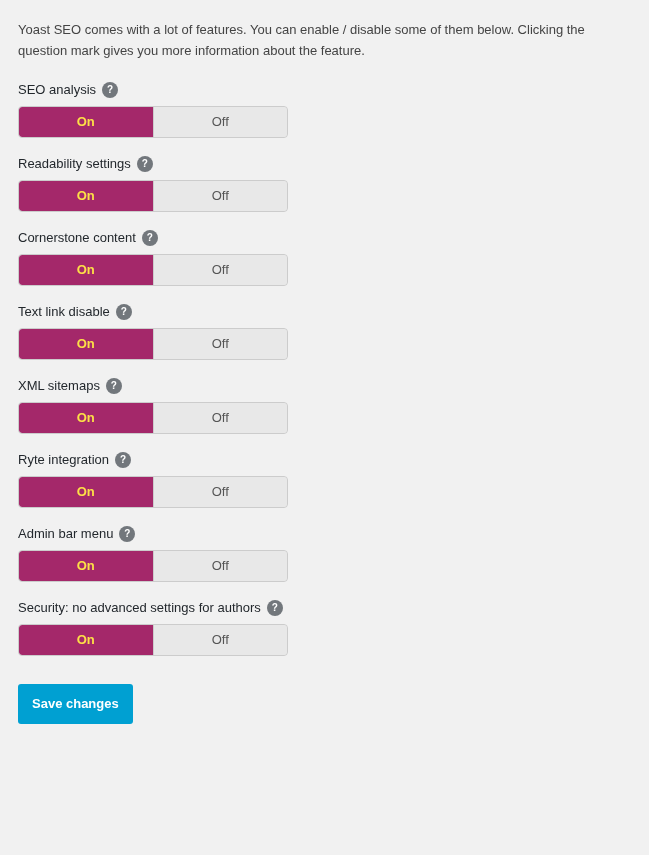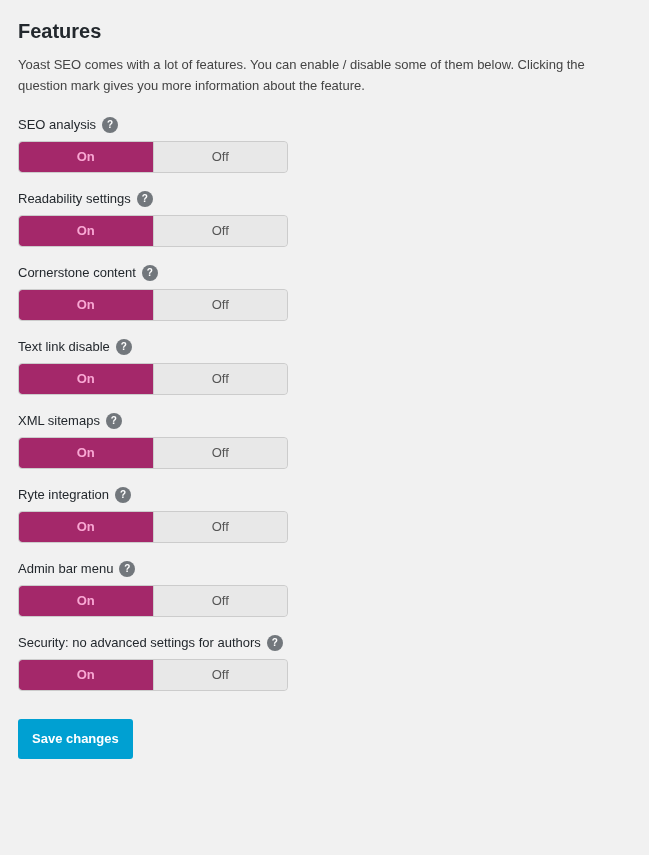--- a/index.html
+++ b/index.html
@@ -81,21 +81,21 @@
       border: 1px solid #ccc;
       background: #e8e8e8;
     }
 
     .toggle-on {
       flex: 1;
       display: flex;
       align-items: center;
       justify-content: center;
       background: #a4286a;
-      color: #f9a8d4;
+      color: #fde047;
       font-size: 13px;
       font-weight: 600;
       cursor: pointer;
       border-radius: 3px 0 0 3px;
     }
 
     .toggle-off {
       flex: 1;
       display: flex;
       align-items: center;
@@ -126,21 +126,20 @@
       border-radius: 3px;
       cursor: pointer;
       margin-top: 10px;
       height: 40px;
     }
   </style>
 </head>
 <body>
 
 <div class="page-container">
-  <h1 class="page-title">Features</h1>
   <p class="description">Yoast SEO comes with a lot of features. You can enable / disable some of them below. Clicking the question mark gives you more information about the feature.</p>
 
   <div id="features-list">
 
   <div class="feature-section">
         <div class="feature-label-row">
           <span class="feature-label">SEO analysis</span>
           <span class="help-icon">?</span>
         </div>
         <div class="toggle-wrapper">

